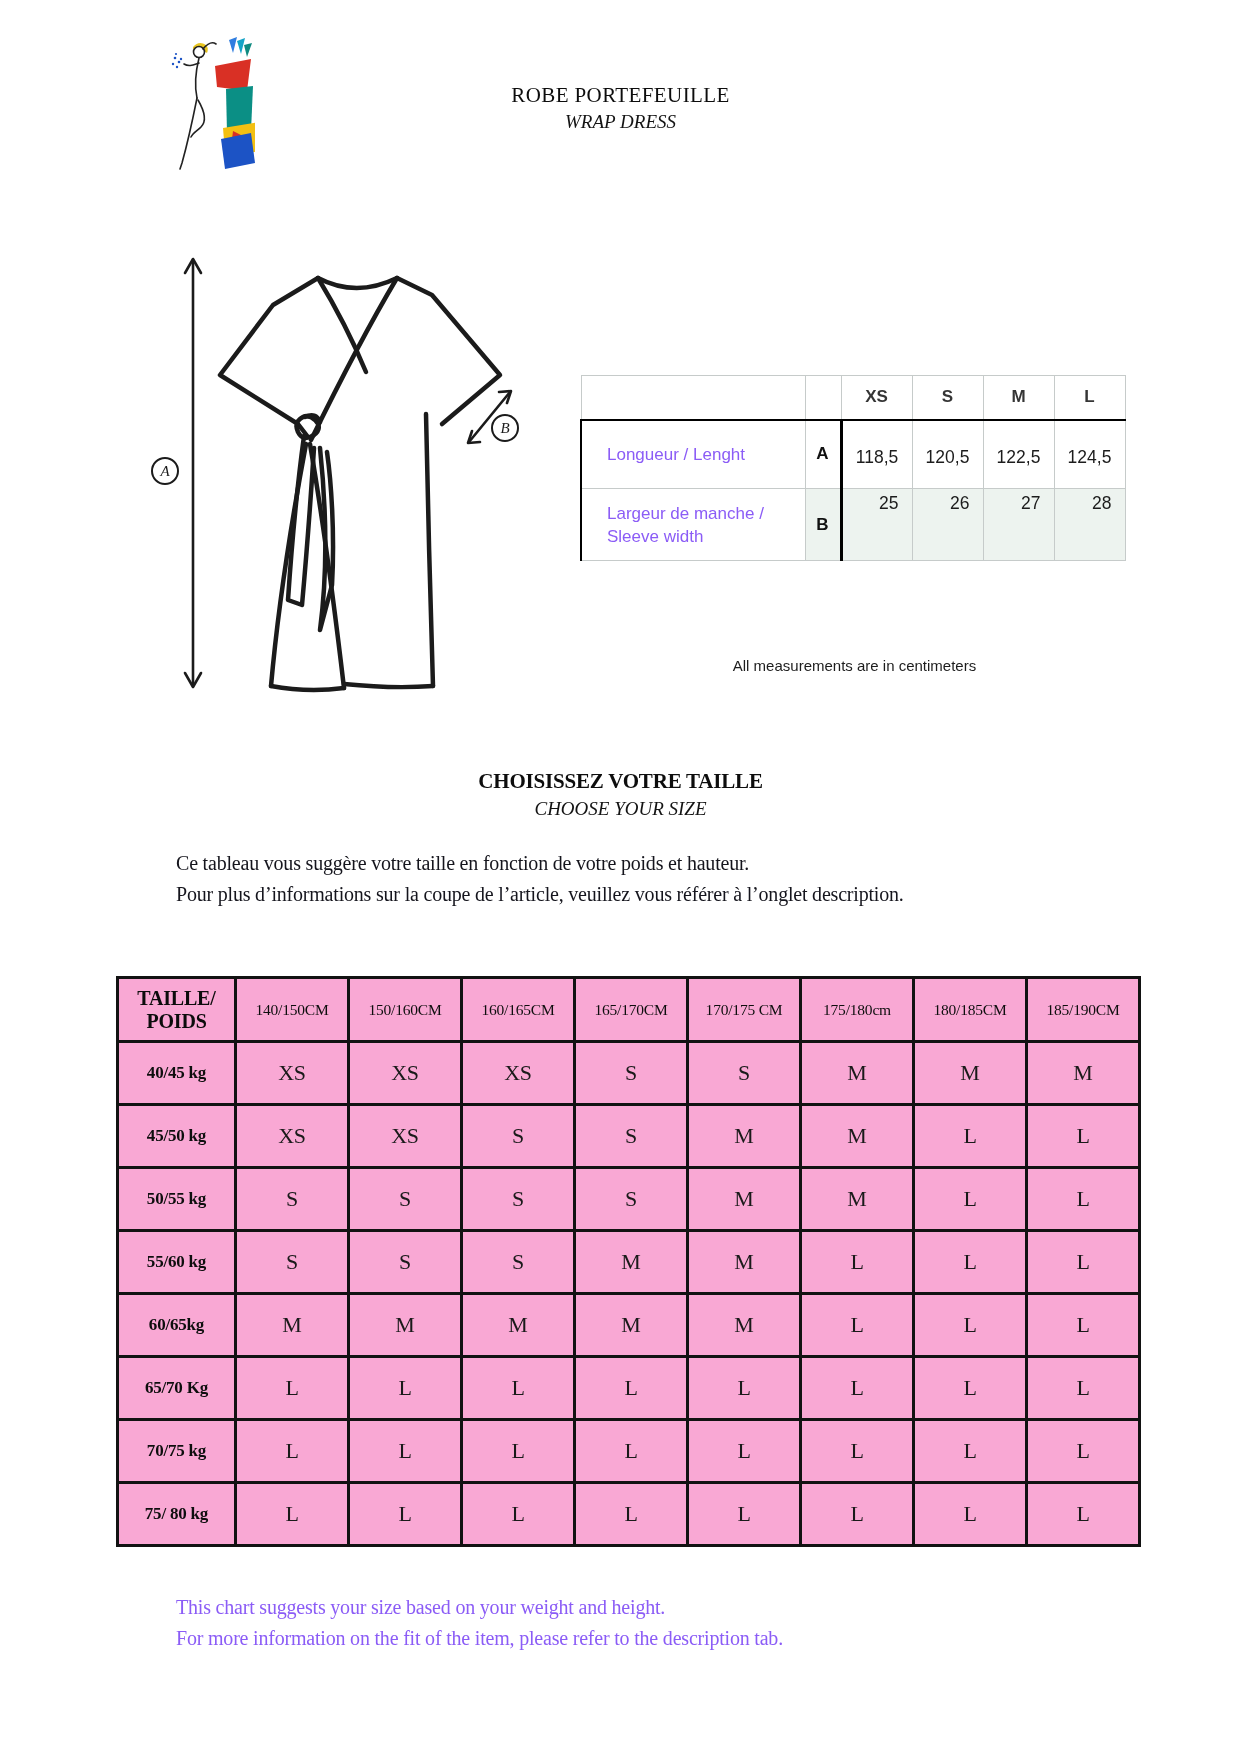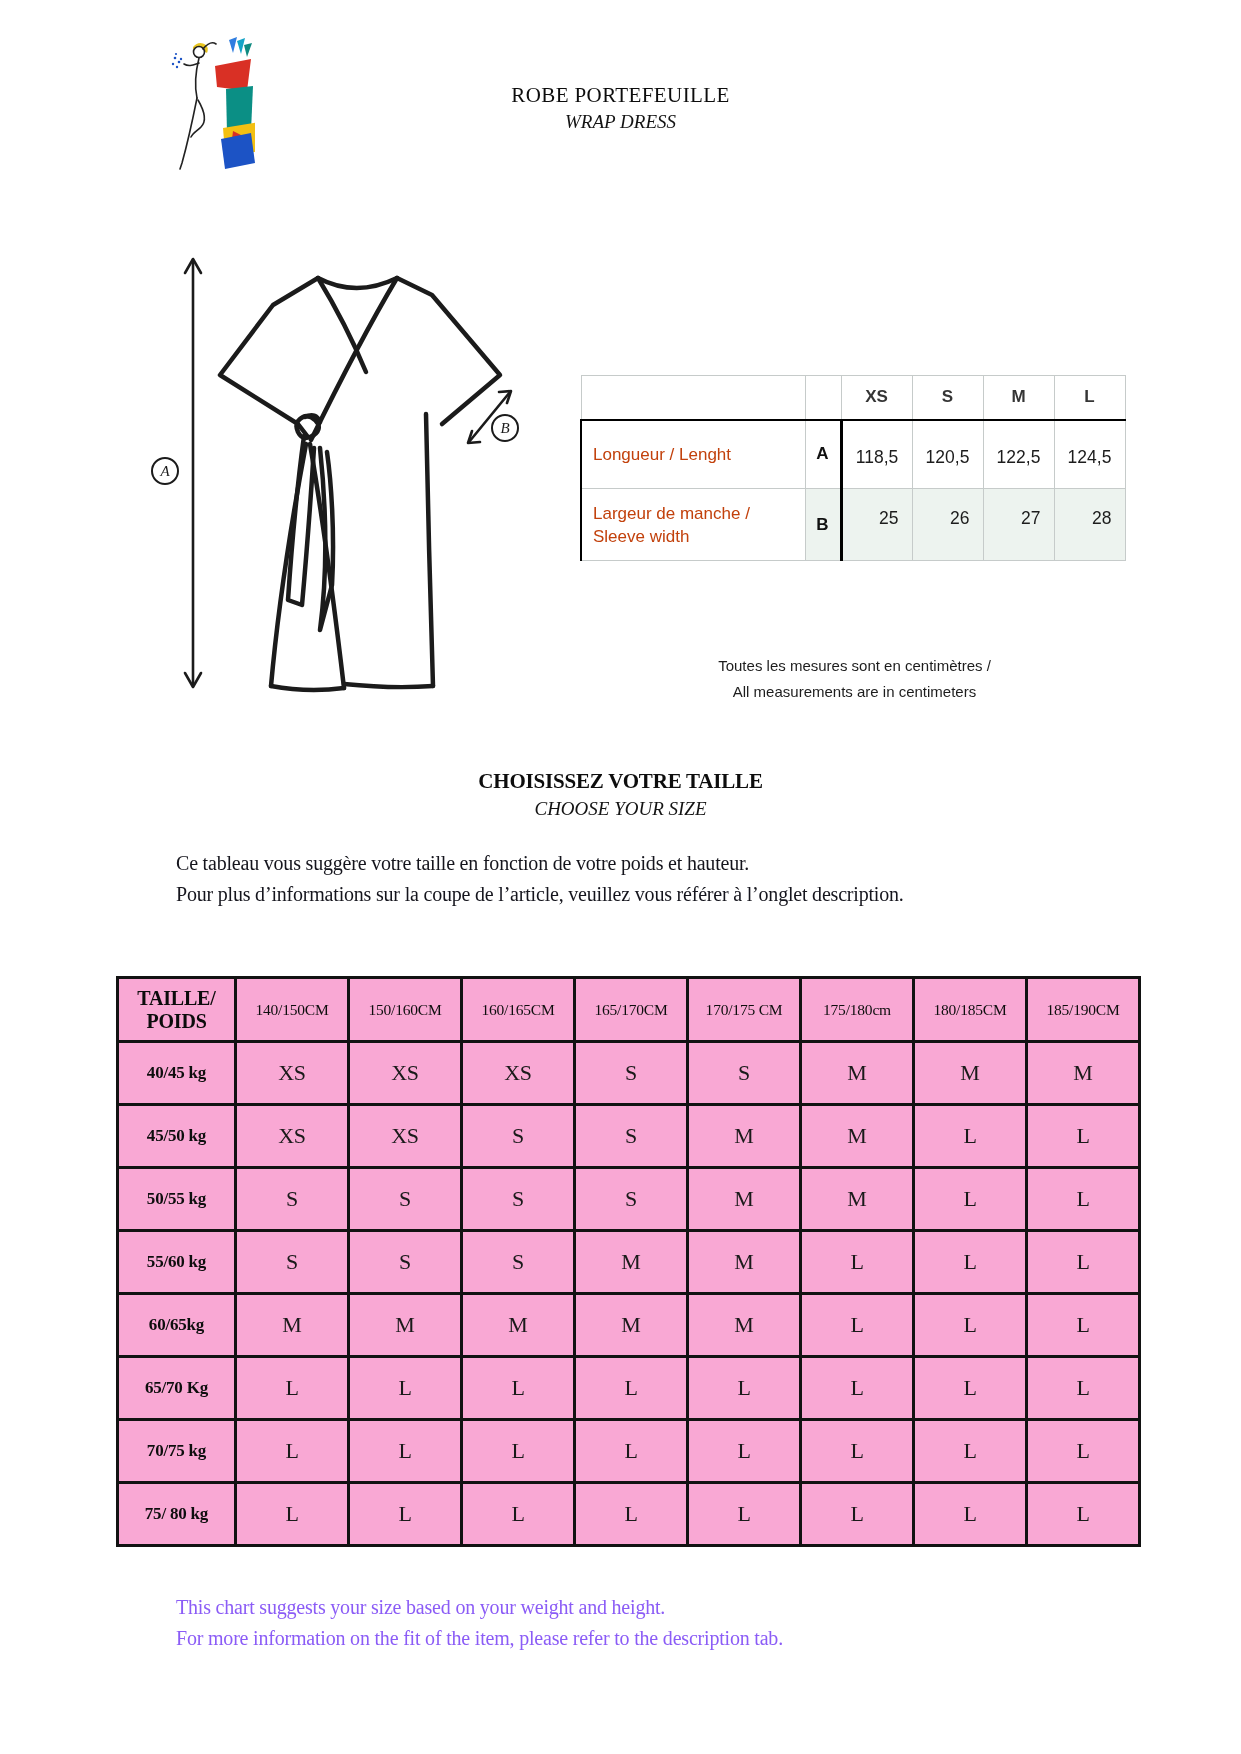--- a/index.html
+++ b/index.html
@@ -25,24 +25,24 @@
   .m-table{position:absolute;left:580px;top:375px;border-collapse:collapse;table-layout:fixed;
            font-family:"Liberation Sans",sans-serif;background:#fff;}
   .m-table td{border:1px solid #c6cbca;box-sizing:border-box;}
   .m-labelcol{width:224px;}
   .m-lettercol{width:36px;}
   .m-valcol{width:71px;}
   .m-head-row td{height:44px;border-bottom:2.5px solid #000;}
   .m-size-head{text-align:center;font-weight:bold;font-size:17px;color:#353535;}
   .m-row-a td{height:69px;}
   .m-row-b td{height:72px;}
-  .m-label{font-size:17px;color:#c2410c;padding-left:11px;line-height:23px;border-left:2px solid #000 !important;}
+  .m-label{font-size:17px;color:#8b5cf6;padding-left:25px;line-height:23px;border-left:2px solid #000 !important;}
   .m-letter{font-weight:bold;font-size:17px;color:#111;text-align:center;border-right:3px solid #000 !important;}
   .m-val{font-size:17.5px;color:#1c1c1c;text-align:center;vertical-align:top;padding-top:26px;}
-  .m-val-right{text-align:right;padding-right:13px;padding-top:19px;}
+  .m-val-right{text-align:right;padding-right:13px;padding-top:4px;}
   .tint{background:var(--tint,#edf3ef);}
 
   
   .note{position:absolute;left:582px;top:653px;width:545px;text-align:center;
         font-family:"Liberation Sans",sans-serif;font-size:15px;line-height:26px;color:#1d1d1d;}
 
   
   .choose{position:absolute;left:0;top:769px;width:100%;text-align:center;}
   .choose-fr{font-size:21px;font-weight:bold;letter-spacing:-.2px;color:#0d0d0d;}
   .choose-en{font-size:19px;font-style:italic;margin-top:4px;color:#141414;}
@@ -166,21 +166,20 @@
           <td class="m-letter tint">B</td>
           <td class="m-val m-val-right tint">25</td>
           <td class="m-val m-val-right tint">26</td>
           <td class="m-val m-val-right tint">27</td>
           <td class="m-val m-val-right tint">28</td>
         </tr>
       </tbody>
   </table>
 
   <div class="note">
-    <div>Toutes les mesures sont en centimètres /</div>
     <div>All measurements are in centimeters</div>
   </div>
 
   <div class="choose">
     <div class="choose-fr">CHOISISSEZ VOTRE TAILLE</div>
     <div class="choose-en">CHOOSE YOUR SIZE</div>
   </div>
 
   <div class="intro">
     <div>Ce tableau vous suggère votre taille en fonction de votre poids et hauteur.</div>

